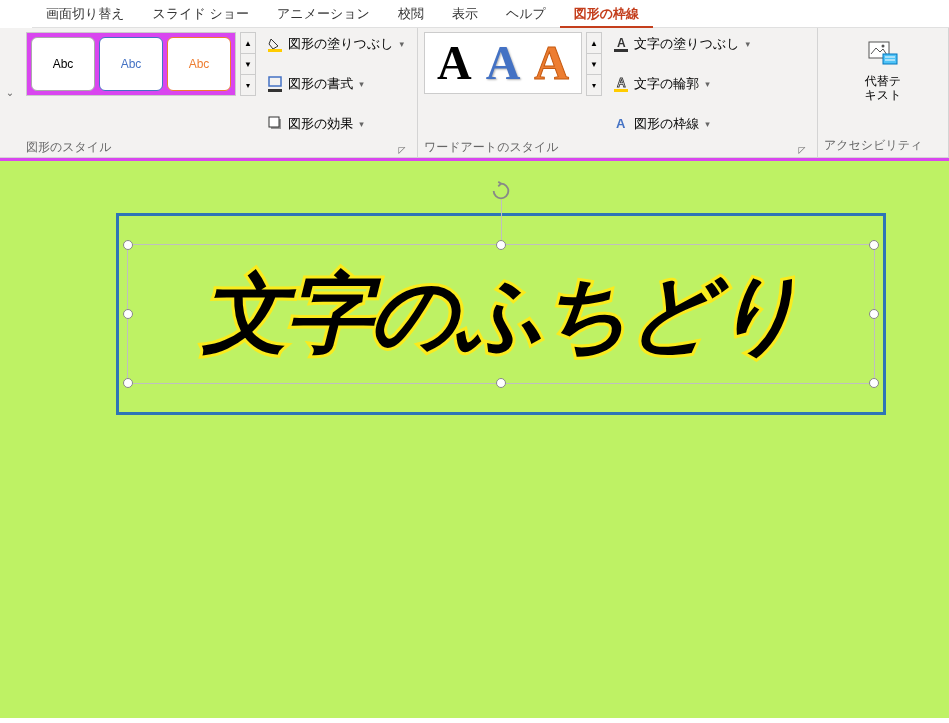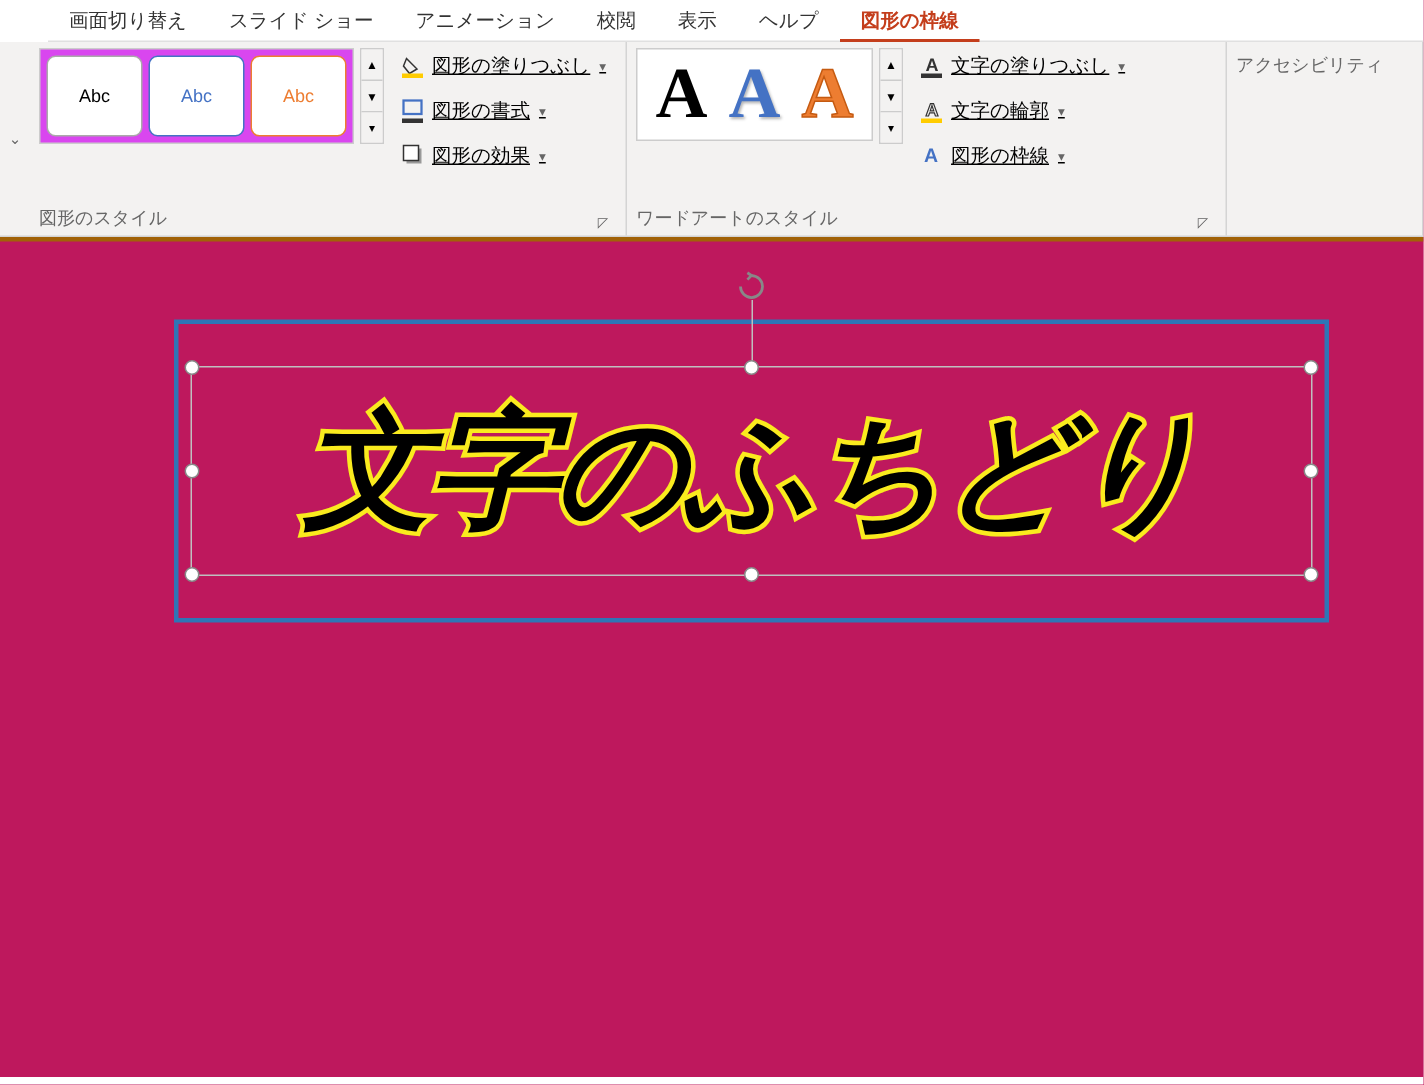--- a/index.html
+++ b/index.html
@@ -125,23 +125,22 @@
       font-size: 8px;
       background: #f3f2f1;
       border-bottom: 1px solid #ccc;
       cursor: pointer;
     }
     .gallery-scroll .sbtn:last-child { border-bottom: none; }
     
     .cmd-col {
       display: flex;
       flex-direction: column;
-      gap: 6px;
+      gap: 16px;
       padding-left: 4px;
-      text-decoration: underline;
     }
     .cmd-item {
       display: flex;
       align-items: center;
       gap: 4px;
       padding: 3px 4px;
       font-size: 13px;
       cursor: pointer;
       white-space: nowrap;
     }
@@ -195,23 +194,23 @@
       height: 32px;
     }
     .big-btn-label {
       font-size: 12px;
       text-align: center;
       line-height: 1.2;
     }
     
     .slide-area {
       position: relative;
-      background: #be185d;
+      background: #bef264;
       height: 560px;
-      border-top: 3px solid #a16207;
+      border-top: 3px solid #d946ef;
     }
     
     .text-box-sel {
       position: absolute;
       left: 116px;
       top: 52px;
       width: 770px;
       height: 202px;
       border: 3px solid #2e75b6;
     }
@@ -379,20 +378,38 @@
         </div>
       </div>
     </div>
     <div class="ribbon-group-label">
       <span>ワードアートのスタイル</span>
       <span class="dialog-launcher">◸</span>
     </div>
   </div>
 
   <div class="ribbon-group" style="flex:1;">
+    <div class="ribbon-group-body" style="justify-content:center;">
+      <div class="big-btn">
+        <span class="big-btn-icon">
+          <svg viewBox="0 0 32 32" width="32" height="32">
+            <rect x="2" y="4" width="20" height="16" fill="#fff" stroke="#555"></rect>
+            <path d="M4 16 L9 10 L13 14 L16 11 L20 17" fill="none" stroke="#555"></path>
+            <circle cx="16" cy="8" r="1.5" fill="#555"></circle>
+            <rect x="16" y="16" width="14" height="10" fill="#4fc3f7" stroke="#0277bd"></rect>
+            <line x1="18" y1="19" x2="28" y2="19" stroke="#fff"></line>
+            <line x1="18" y1="22" x2="28" y2="22" stroke="#fff"></line>
+          </svg>
+        </span>
+        <div class="big-btn-label">
+          <div>代替テ</div>
+          <div>キスト</div>
+        </div>
+      </div>
+    </div>
     <div class="ribbon-group-label">アクセシビリティ</div>
   </div>
 </div>
 
 <div class="slide-area">
   <div class="text-box-sel">
     <div class="rotate-line"></div>
     <div class="rotate-handle">
       <svg viewBox="0 0 24 24" width="22" height="22">
           <path d="M12 4 A8 8 0 1 1 4 12" fill="none" stroke="#888" stroke-width="2"></path>

